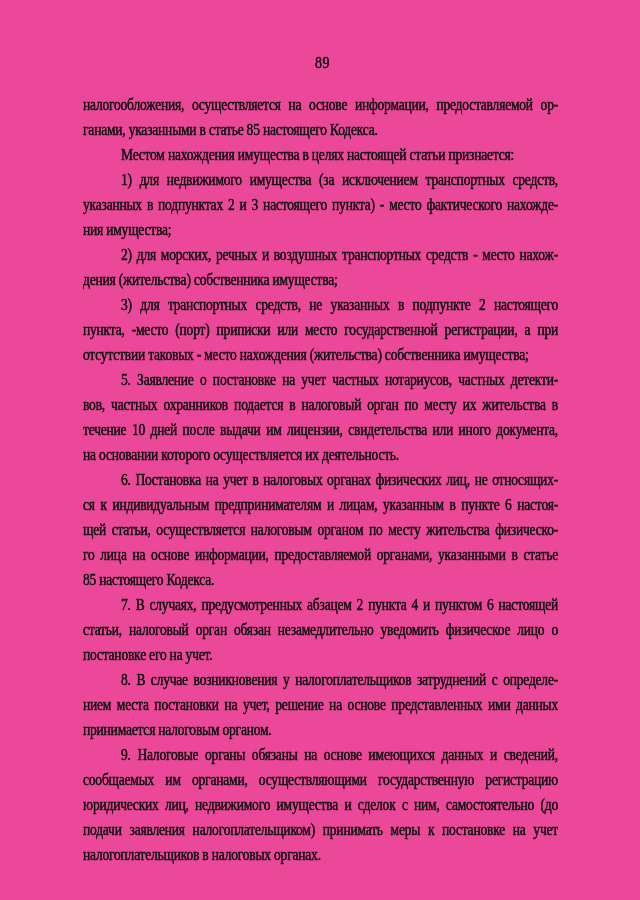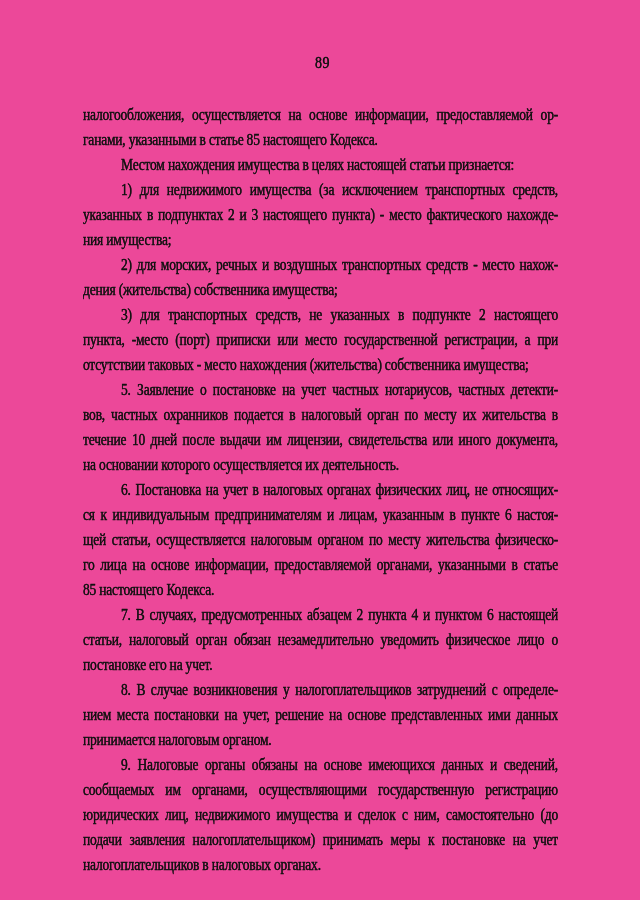--- a/index.html
+++ b/index.html
@@ -24,21 +24,21 @@
     text-align: center;
     font-size: 14px;
     letter-spacing: 0.5px;
     transform: scaleY(1.26);
     -webkit-text-stroke: 0.3px #131313;
     text-shadow: 0 0 0.4px rgba(0,0,0,0.75);
   }
   .text-block {
     position: absolute;
     left: 83px;
-    top: 102px;
+    top: 92px;
     width: 475px;
   }
   .line {
     height: 25px;
     line-height: 25px;
     font-size: 13.5px;
     letter-spacing: -0.2px;
     text-align: justify;
     text-align-last: justify;
     overflow: hidden;

